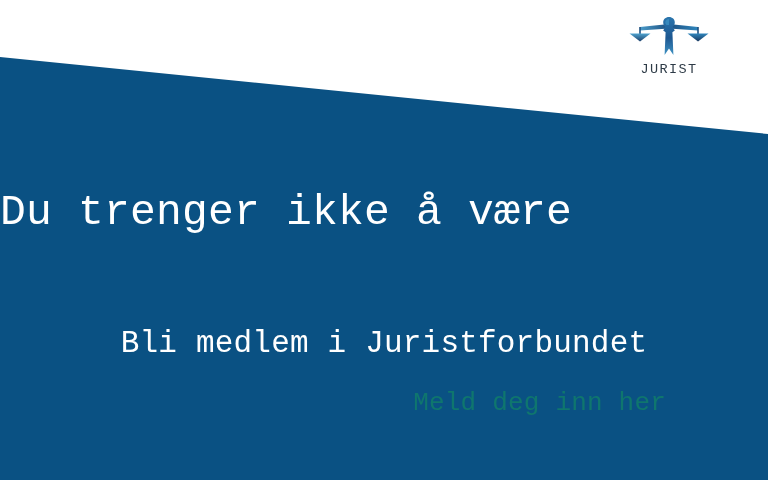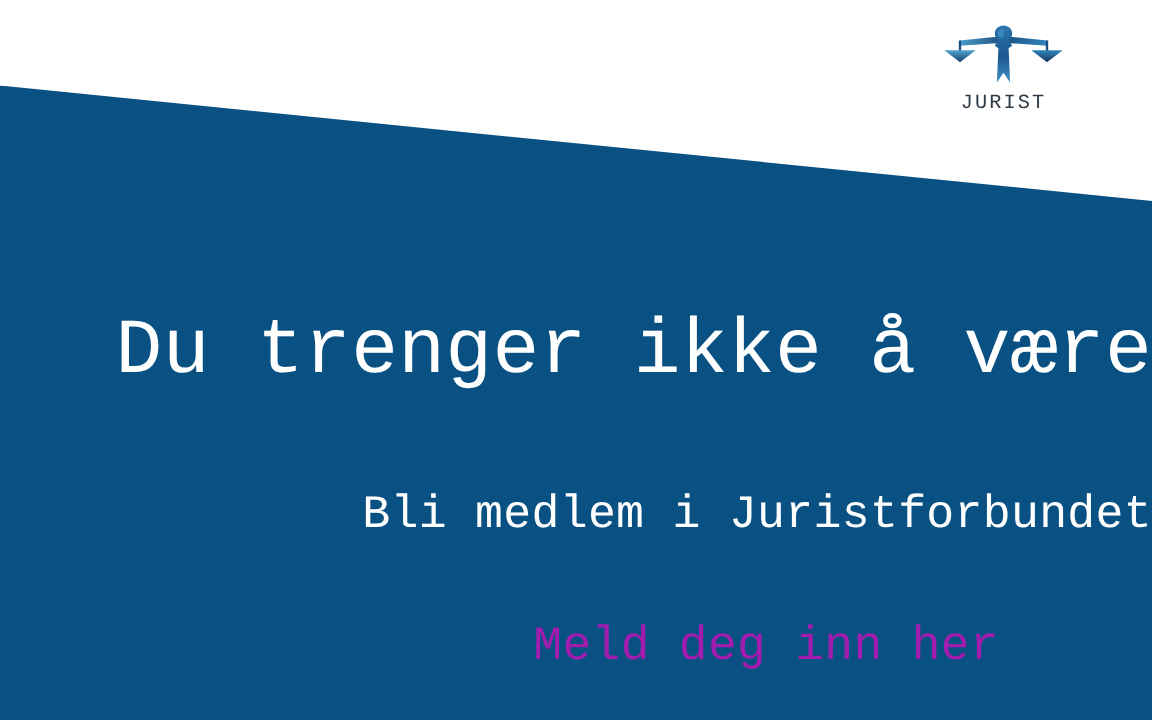--- a/index.html
+++ b/index.html
@@ -54,49 +54,49 @@
     font-size: 13.5px;
     letter-spacing: 1.4px;
     font-weight: 400;
     white-space: nowrap;
   }
 
   
   .headline {
     position: absolute;
     left: 0;
-    top: 164px;
+    top: 148px;
     width: 768px;
-    text-align: right;
+    text-align: left;
     color: #ffffff;
-    font-size: 52px;
+    font-size: 43px;
     font-weight: 300;
     line-height: 72px;
     letter-spacing: 0.2px;
   }
   .headline-line { display: block; }
 
   .subhead {
     position: absolute;
     left: 0;
     top: 326px;
     width: 768px;
-    text-align: right;
+    text-align: center;
     color: #ffffff;
     font-size: 31px;
     font-weight: 400;
     letter-spacing: 0.2px;
   }
 
   .cta {
     position: absolute;
     right: 102px;
-    top: 412px;
-    color: #a21caf;
-    font-size: 32px;
+    top: 388px;
+    color: #0f766e;
+    font-size: 26px;
     font-weight: 400;
     letter-spacing: 0.2px;
     cursor: pointer;
   }
 </style>
 </head>
 <body>
 
 <div id="banner">
 

